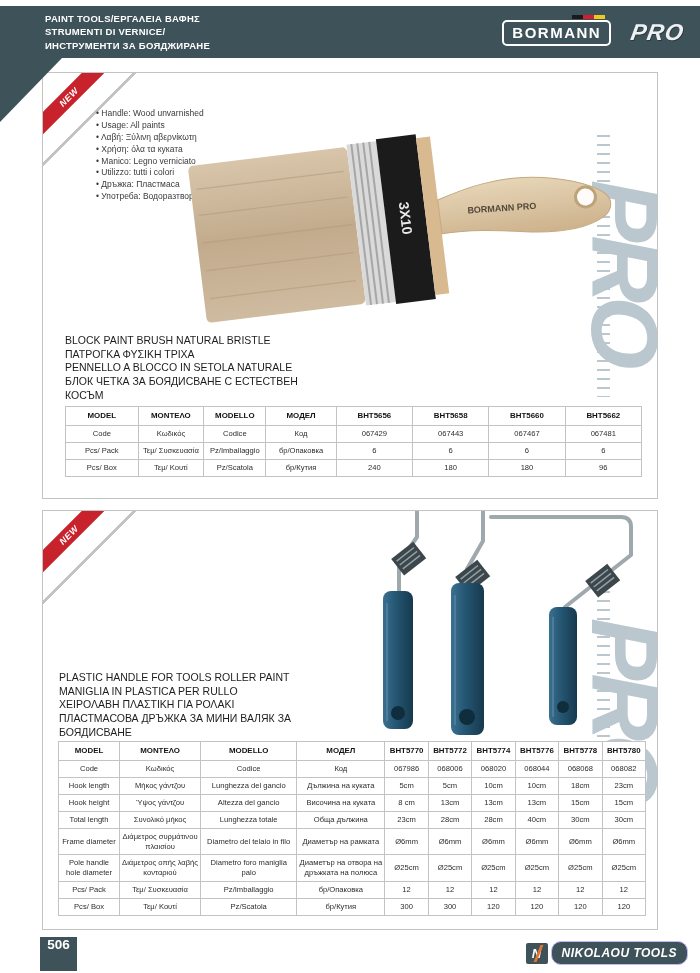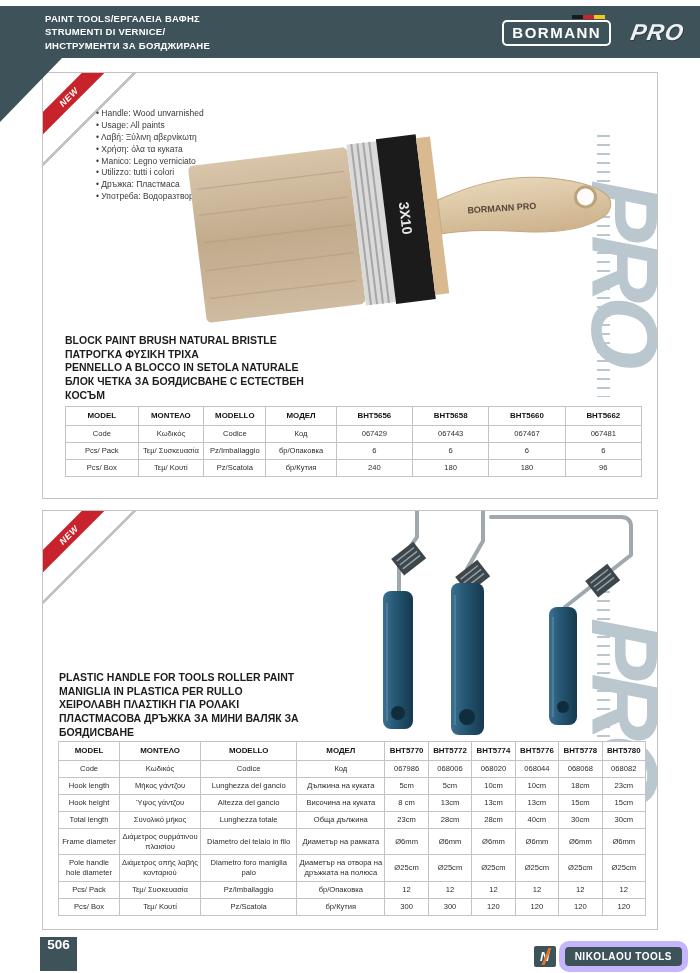--- a/index.html
+++ b/index.html
@@ -37,21 +37,21 @@
   .watermark{position:absolute;right:2px;top:28px;width:62px;height:340px;color:var(--watermark);}
   .watermark::before{content:"";position:absolute;left:4px;top:34px;width:13px;height:262px;
           background:repeating-linear-gradient(to bottom,currentColor 0 2px,rgba(255,255,255,0) 2px 9px);}
   .wm-text{position:absolute;left:50%;top:50%;transform:translate(-50%,-50%) rotate(90deg);
           font-size:94px;font-weight:bold;font-style:italic;letter-spacing:-7px;line-height:1;white-space:nowrap;}
 
   .features{position:absolute;left:43px;top:25px;margin:10px;padding:0;list-style:none;z-index:2;}
   .features li{font-size:8.5px;color:#3a3a3a;line-height:1.4;}
   .features li::before{content:"• ";}
 
-  .title{position:absolute;font-size:10.5px;font-weight:700;color:#1d1d1f;line-height:1.3;z-index:3;}
+  .title{position:absolute;font-size:10.5px;font-weight:400;color:#1d1d1f;line-height:1.3;z-index:3;}
   #section1 .title{left:22px;top:261px;width:268px;}
   #section2 .title{left:16px;top:160px;width:244px;}
 
   .product-img{position:absolute;}
   #brush-img{left:126px;top:46px;width:462px;height:218px;z-index:2;}
   #roller-img{left:278px;top:0px;width:334px;height:242px;z-index:2;}
 
   table.spec{position:absolute;border-collapse:collapse;table-layout:fixed;background:#fff;z-index:3;}
   #table1{left:22px;top:333px;width:577px;}
   #table2{left:15px;top:230px;width:588px;}
@@ -62,22 +62,22 @@
   
   .page-num{position:absolute;left:40px;top:937px;width:37px;height:34px;background:var(--header-bg);
             color:#fff;font-weight:bold;font-size:13.5px;display:flex;justify-content:center;
             align-items:flex-start;padding-top:0;box-sizing:border-box;}
   .footer-brand{position:absolute;right:12px;top:941px;display:flex;align-items:center;gap:3px;}
   .fb-mark{position:relative;width:22px;height:21px;background:var(--header-bg);border-radius:2px;
            color:#fff;font-weight:bold;font-style:italic;font-size:13px;
            display:flex;align-items:center;justify-content:center;overflow:hidden;}
   .fb-mark::after{content:"";position:absolute;left:11px;top:2px;width:3px;height:17px;
            background:#e2762d;transform:skewX(-22deg);}
-  .fb-pill{background:var(--header-bg);border:6px solid #c4b5fd;border-radius:10px;color:#fff;
-           font-weight:bold;font-size:10px;letter-spacing:.5px;padding:4px 10px;}
+  .fb-pill{background:var(--header-bg);border:1px solid #c4b5fd;border-radius:10px;color:#fff;
+           font-style:italic;font-weight:bold;font-size:12px;letter-spacing:.5px;padding:4px 10px;}
 </style>
 </head>
 <body>
 
 <div class="page">
 
   <div class="top-band">
     <div class="hdr-titles">
         <div>PAINT TOOLS/ΕΡΓΑΛΕΙΑ ΒΑΦΗΣ</div>
         <div>STRUMENTI DI VERNICE/</div>

